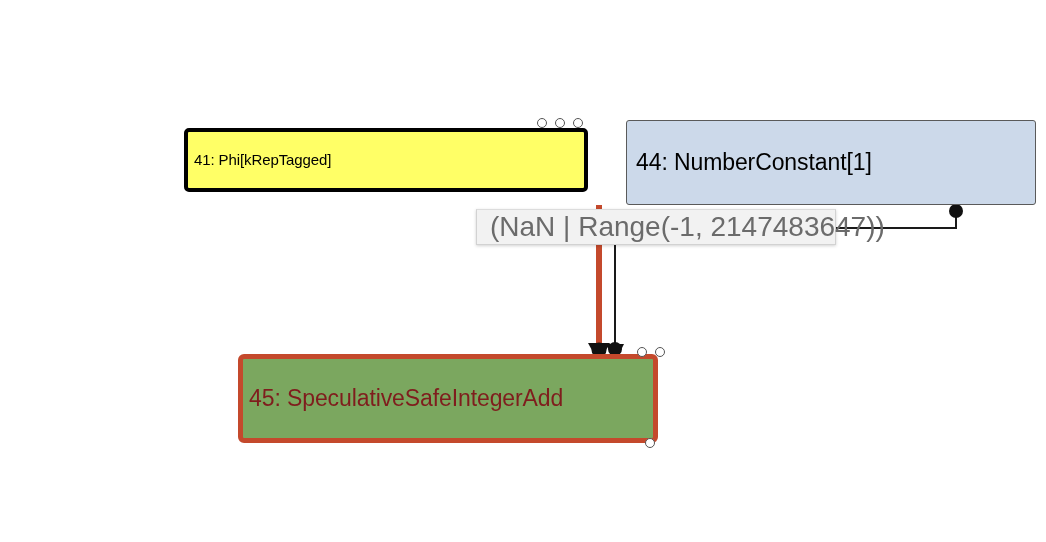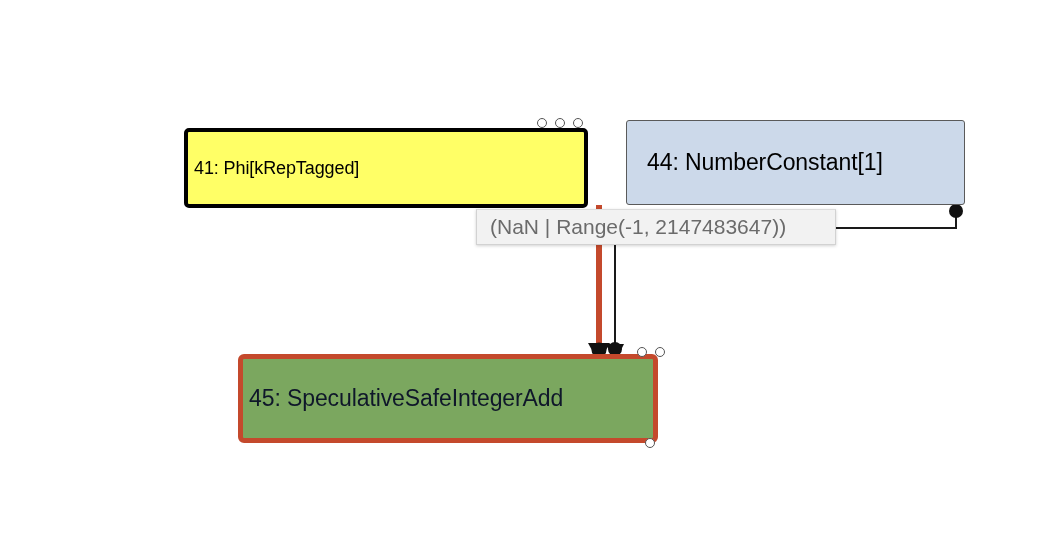--- a/index.html
+++ b/index.html
@@ -37,73 +37,73 @@
   .node .line {
     line-height: 1.23;
     letter-spacing: -0.1px;
   }
 
   
   #node-phi {
     left: 184px;
     top: 128px;
     width: 404px;
-    height: 80px;
+    height: 64px;
     background: #ffff66;
     border: 4px solid #000000;
     border-radius: 5px;
     padding: 0 0 0 6px;
     color: #000000;
-    font-size: 18px;
+    font-size: 15px;
     justify-content: center;
   }
 
   
   #node-numberconstant {
     left: 626px;
     top: 120px;
-    width: 339px;
+    width: 410px;
     height: 85px;
     background: #ccd9ea;
     border: 1px solid #5a5a5a;
     border-radius: 3px;
-    padding: 0 0 0 20px;
+    padding: 0 0 0 9px;
     color: #000000;
     font-size: 23px;
   }
 
   
   #node-speculativeadd {
     left: 238px;
     top: 354px;
     width: 420px;
     height: 89px;
     background: #7ba75f;
     border: 5px solid #c4492c;
     border-radius: 6px;
     padding: 0 0 0 6px;
-    color: #0f172a;
+    color: #7f1d1d;
     font-size: 23px;
     gap: 28px;
   }
 
   
   #tooltip {
     position: absolute;
     left: 476px;
     top: 209px;
     width: 360px;
     height: 36px;
     box-sizing: border-box;
     background: #f2f2f2;
     border: 1px solid #d2d2d2;
     border-top-color: #dcdcdc;
     box-shadow: 0 1px 3px rgba(0,0,0,0.18);
     color: #6b6b6b;
-    font-size: 21px;
+    font-size: 28px;
     display: flex;
     align-items: center;
     padding-left: 13px;
     white-space: nowrap;
     z-index: 40;
   }
 
   
   .port {
     position: absolute;

